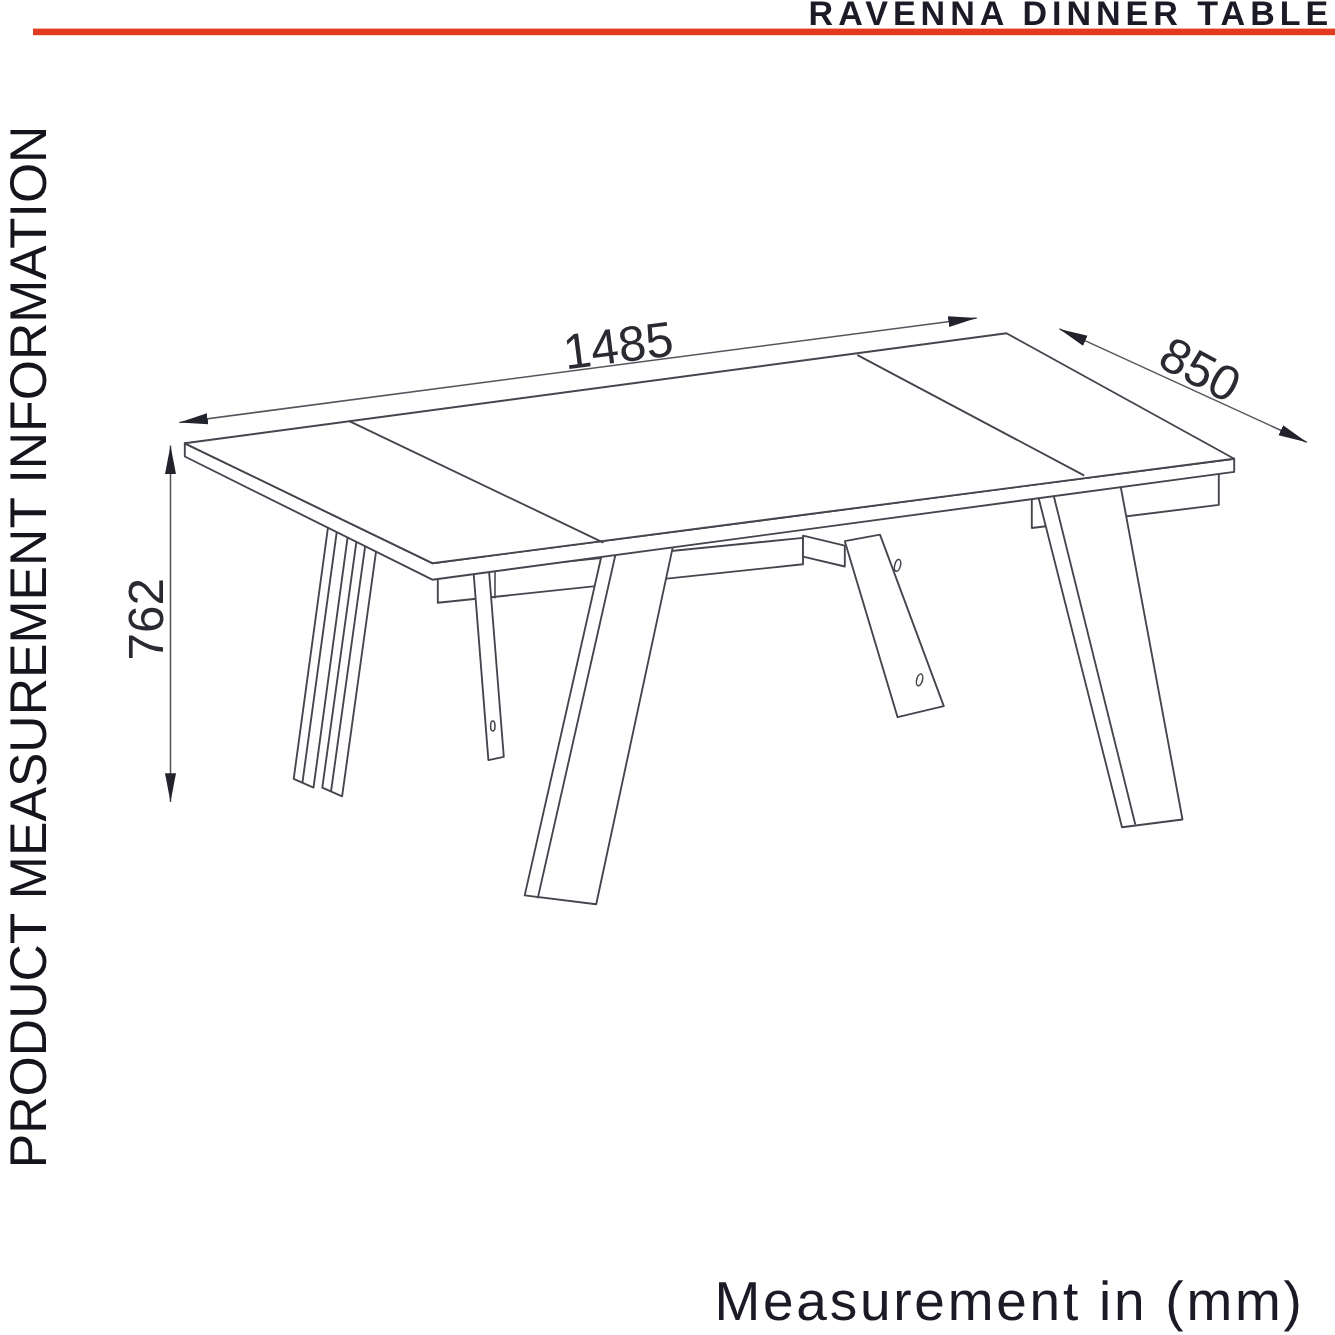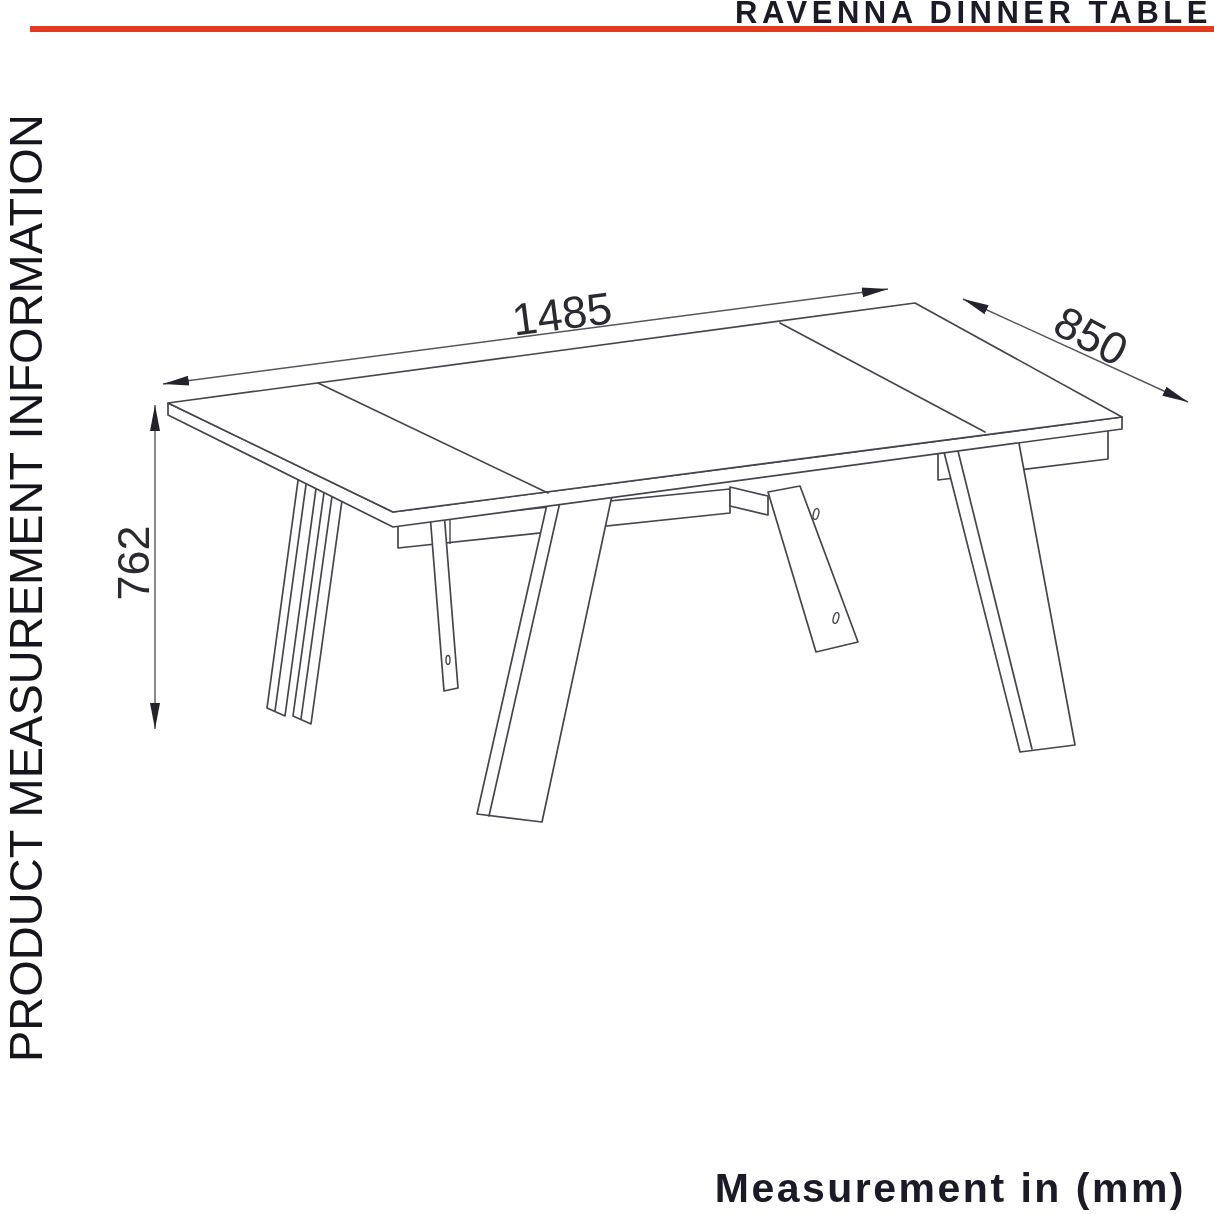--- a/index.html
+++ b/index.html
@@ -16,21 +16,21 @@
     position:absolute;top:26px;left:30px;width:1184px;height:6px;
   }
   .side-label{
     position:absolute;left:2px;top:1062px;
     transform:rotate(-90deg);transform-origin:0 0;
     font-size:47px;color:#15151e;white-space:nowrap;letter-spacing:0px;
     line-height:1;
   }
   .footer-note{
     position:absolute;right:28px;bottom:2px;
-    font-size:41px;font-weight:bold;letter-spacing:2.5px;
+    font-size:50px;font-weight:normal;letter-spacing:2.5px;
     color:#1b1b28;white-space:nowrap;
   }
   svg.diagram{position:absolute;left:0;top:0;}
   .part{fill:#ffffff;stroke:#45454e;stroke-width:1.7;stroke-linejoin:round;}
   .edge{fill:none;stroke:#45454e;stroke-width:1.7;stroke-linecap:round;}
   .thin{fill:none;stroke:#45454e;stroke-width:1.4;}
   .dim{stroke:#55555e;stroke-width:1.4;}
   .dimtext{fill:#2a2a33;font-size:45px;font-family:"Liberation Sans",sans-serif;}
 </style>
 </head>

